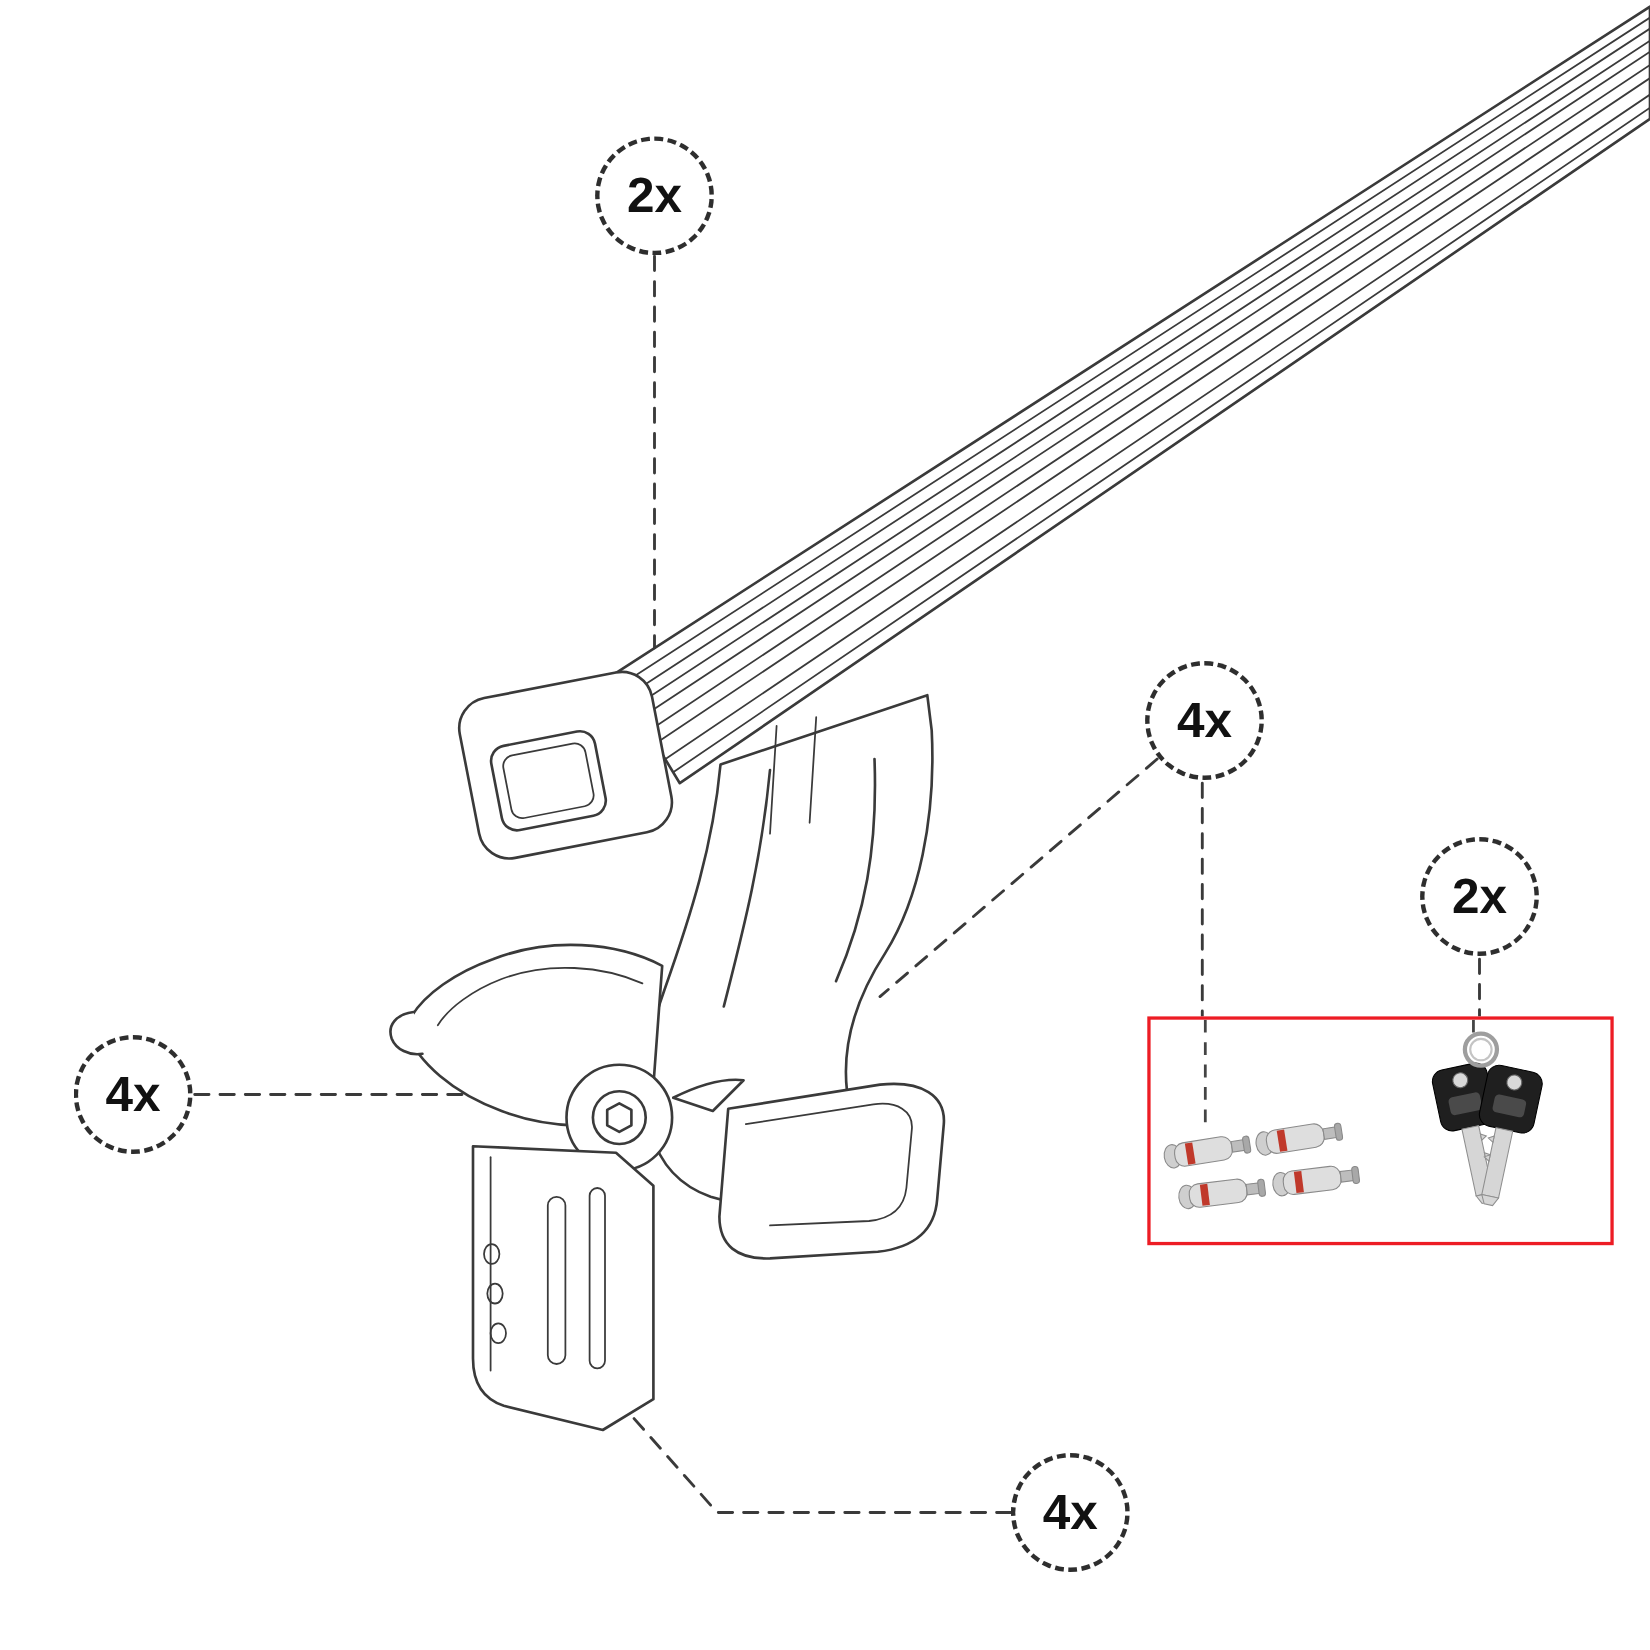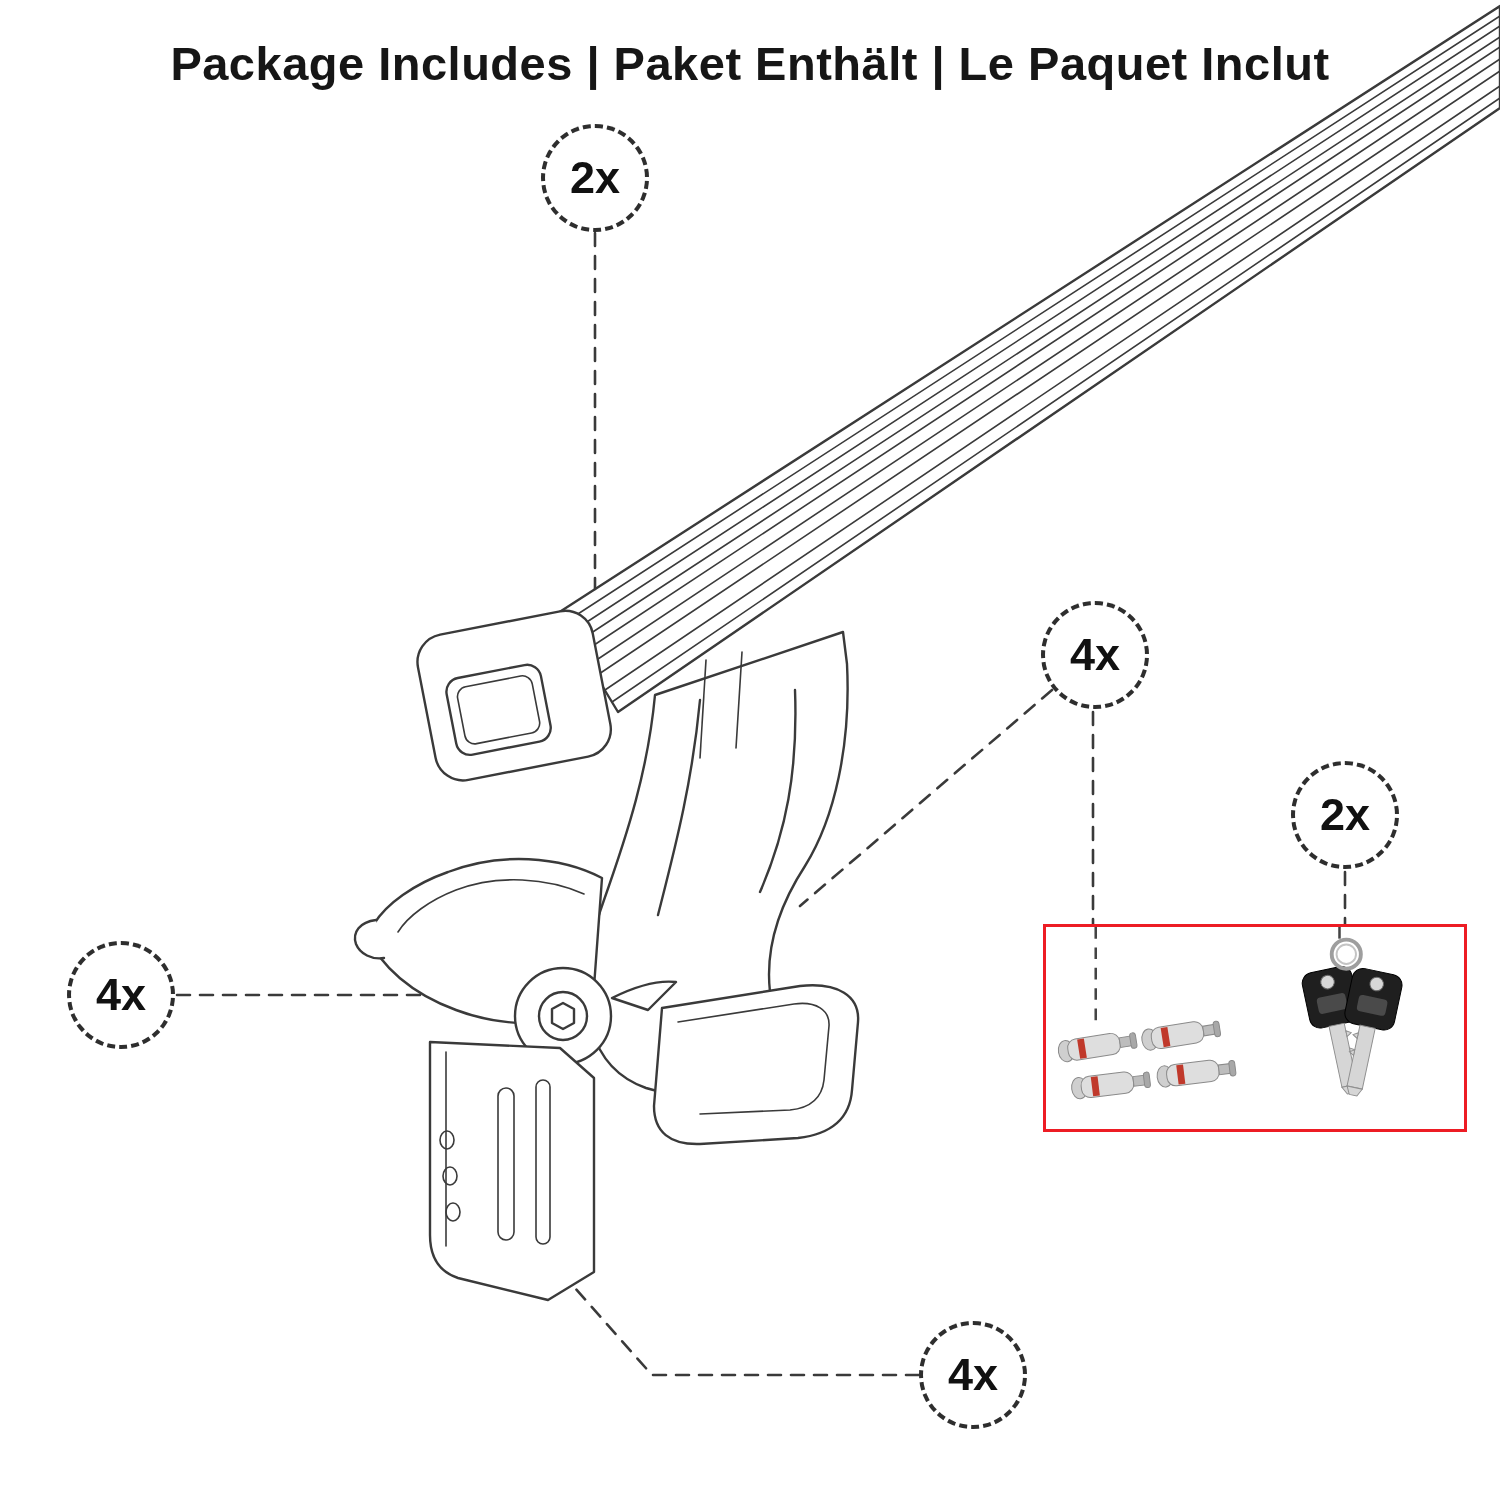--- a/index.html
+++ b/index.html
@@ -30,21 +30,20 @@
     position:absolute;left:1280px;top:1384px;
     font-size:60px;font-weight:800;color:var(--accent,#ed1c24);
     letter-spacing:1px;z-index:4;
   }
 </style>
 </head>
 <body>
 
 <div class="canvas">
 
-  <div class="title">Package Includes | Paket Enthält | Le Paquet Inclut</div>
 
   <svg class="drawing" viewBox="0 0 1500 1500">
 
     <g>
       <polygon class="w" points="1500,6 558,613 618,712 1500,108"></polygon>
       <line class="thin" x1="1500" y1="16" x2="564" y2="623"></line>
       <line class="thin" x1="1500" y1="26" x2="570" y2="633"></line>
       <line class="thin" x1="1500" y1="37" x2="576" y2="643"></line>
       <line class="thin" x1="1500" y1="47" x2="582" y2="653"></line>
       <line class="thin" x1="1500" y1="59" x2="589" y2="665"></line>

